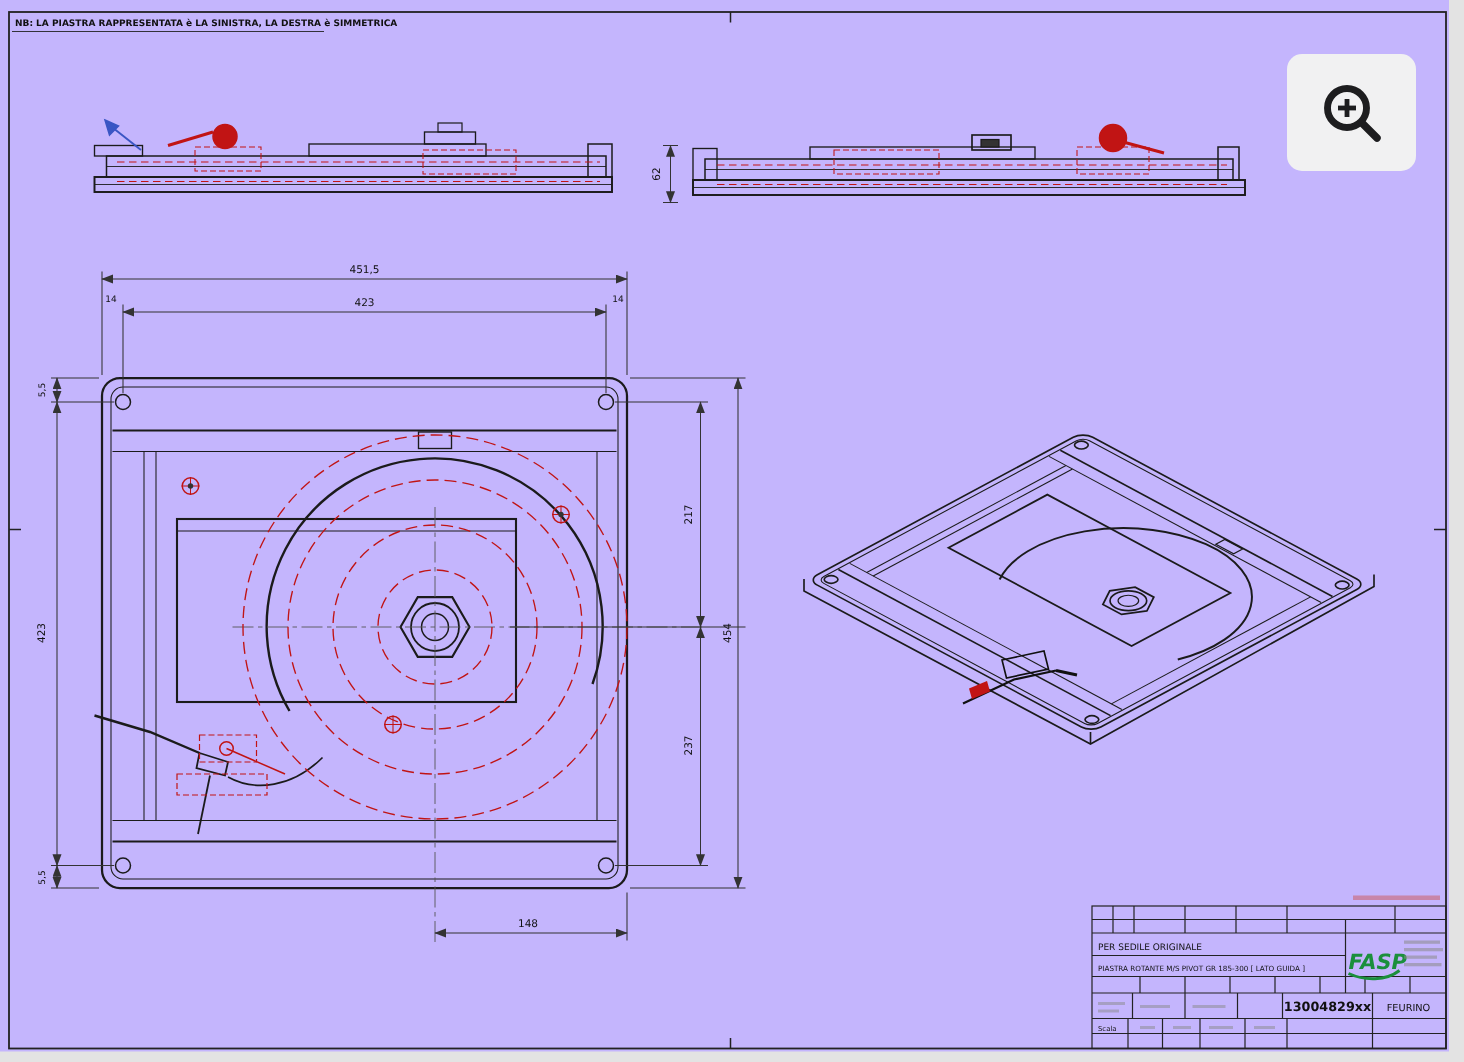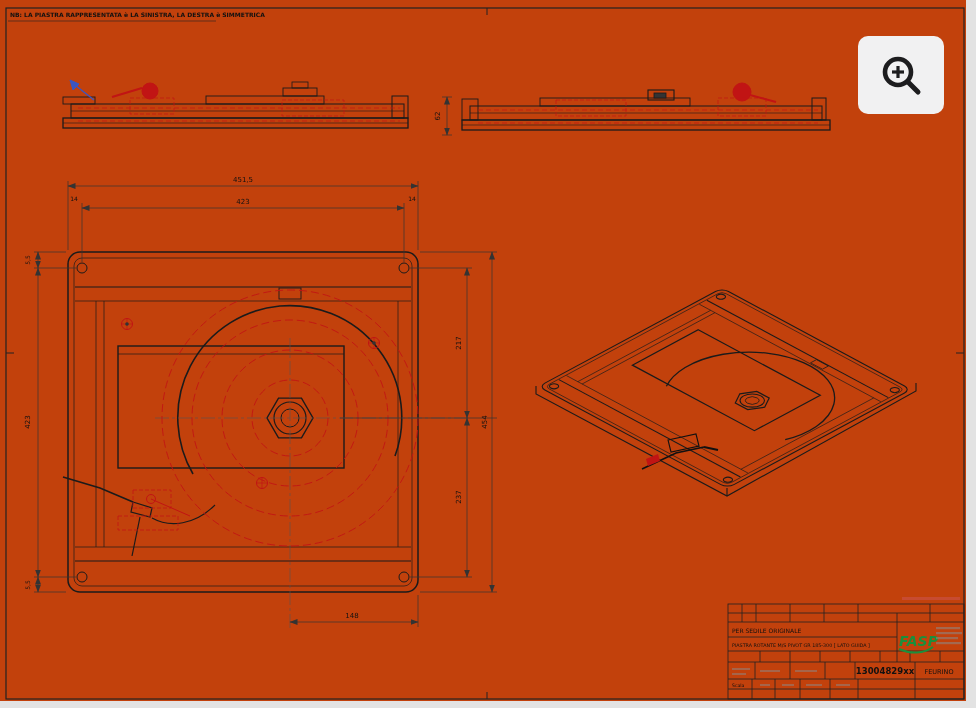--- a/index.html
+++ b/index.html
@@ -1,16 +1,16 @@
 <!DOCTYPE html>
 <html><head>
 <meta charset="utf-8">
 <style>
   html,body{margin:0;padding:0;background:#ffffff;}
-  .stage{position:relative;width:976px;height:708px;background:#c2410c;overflow:hidden;
+  .stage{position:relative;width:976px;height:708px;background:#c4b5fd;overflow:hidden;
          font-family:"DejaVu Sans", sans-serif;}
   .edge-right{position:absolute;top:0;right:0;width:10px;height:708px;background:#e3e3e3;}
   .edge-bottom{position:absolute;left:0;bottom:0;width:976px;height:7px;background:#e3e3e3;}
   .zoom-btn{position:absolute;left:858px;top:36px;width:86px;height:78px;background:#f1f1f2;
             border:none;border-radius:10px;display:flex;align-items:center;justify-content:center;
             cursor:pointer;padding:0;}
   svg text{font-family:"DejaVu Sans", sans-serif;}
   .dt{font-size:7px;fill:#111;}
   .dts{font-size:6px;fill:#111;}
   .note-t{font-size:6px;font-weight:bold;fill:#111;}

